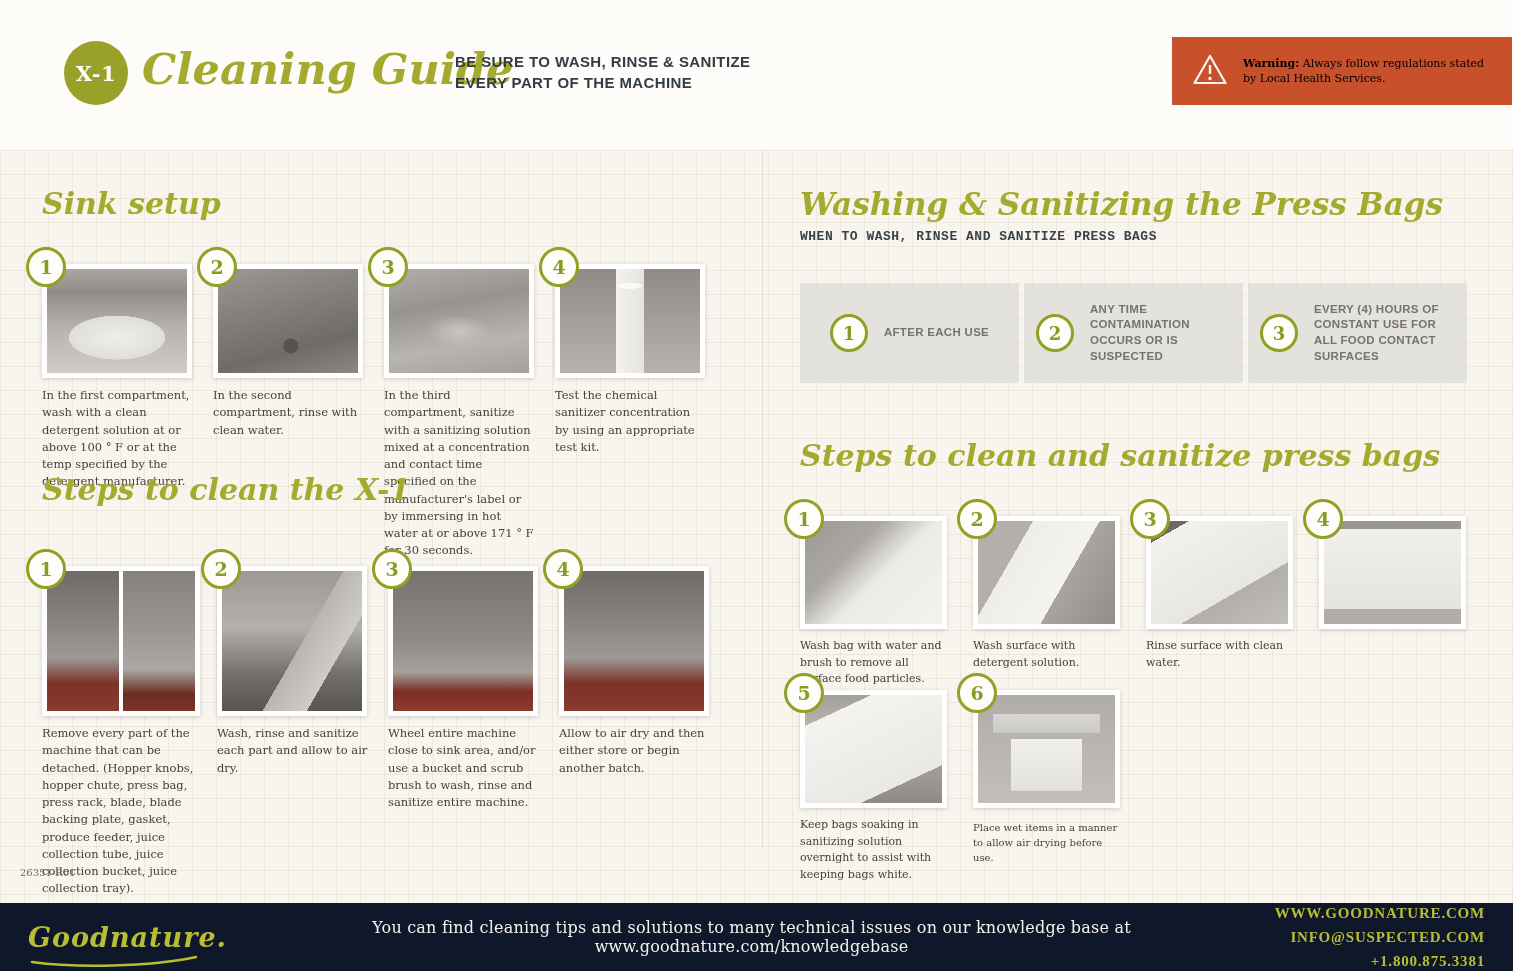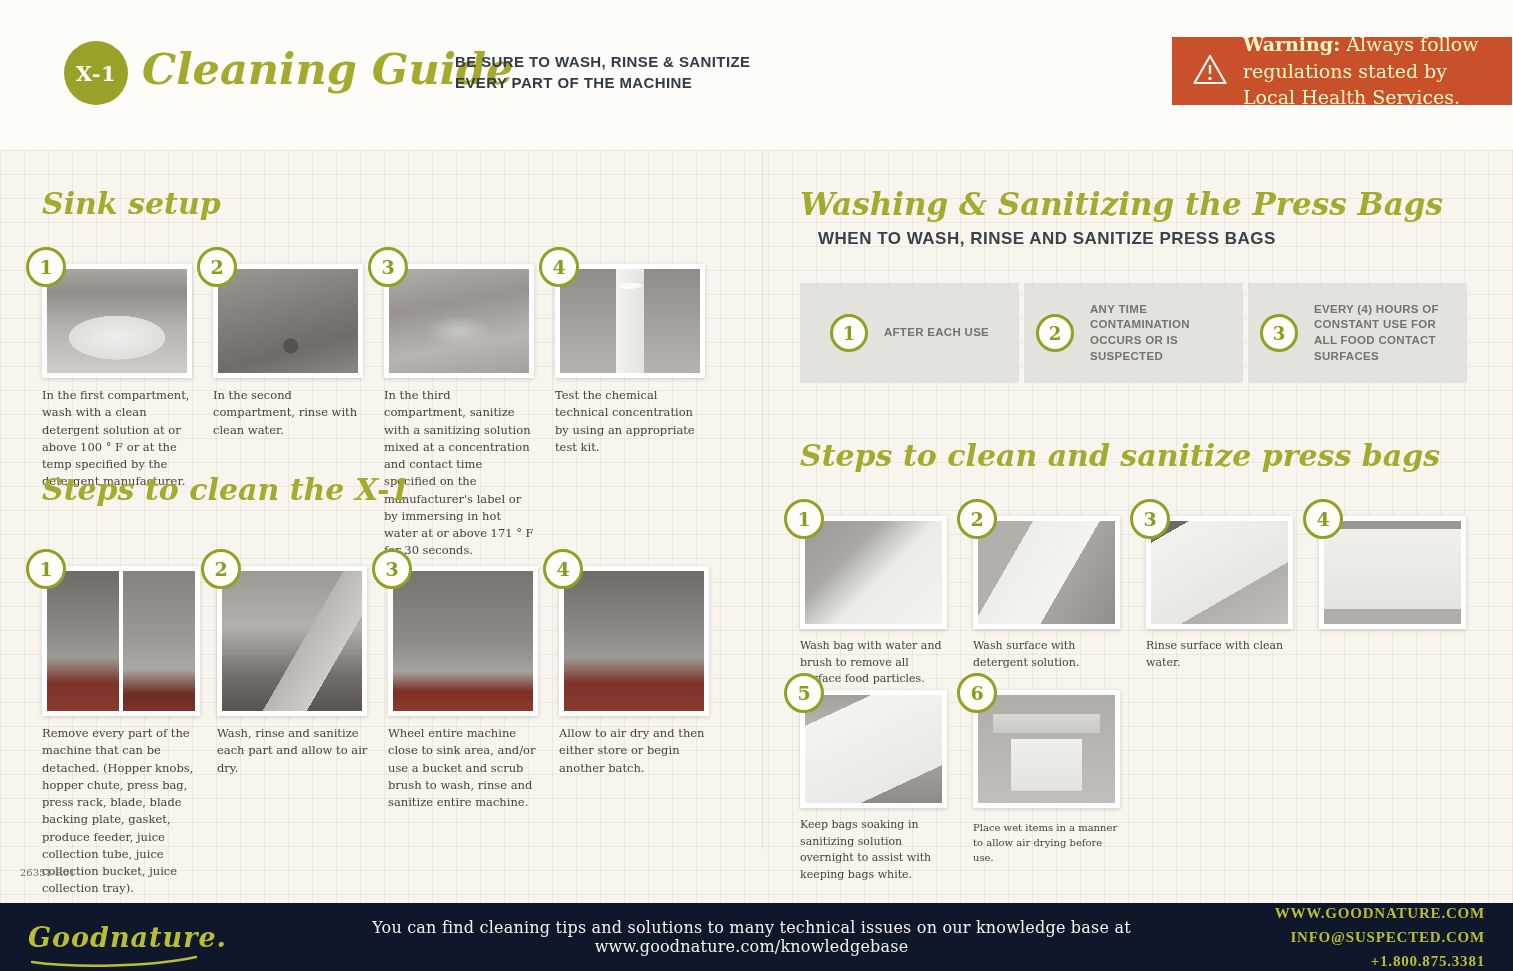--- a/index.html
+++ b/index.html
@@ -22,39 +22,39 @@
   }
   .header-sub {
     position:absolute; left:455px; top:51px;
     font-family:"Liberation Sans", sans-serif; font-weight:bold; font-size:15px;
     color:#333b44; line-height:1.4; letter-spacing:.4px;
   }
   .warning-box {
     position:absolute; left:1172px; top:37px; width:340px; height:68px;
     background:#c8502b; display:flex; align-items:center; padding:0 20px; gap:15px;
   }
-  .warning-text { color:#fef9c3; font-size:19px; line-height:1.4; font-family:"DejaVu Serif", serif; }
+  .warning-text { color:#000000; font-size:11px; line-height:1.4; font-family:"DejaVu Serif", serif; }
   .warning-text b { font-weight:bold; }
   
   .grid-area {
     position:absolute; left:0; top:150px; width:1513px; height:753px;
     background-color:#f7f5ee;
     background-image:
       linear-gradient(rgba(203,184,166,.22) 1px, transparent 1px),
       linear-gradient(90deg, rgba(203,184,166,.22) 1px, transparent 1px);
     background-size:24px 24px;
   }
   .col-divider { position:absolute; left:762px; top:0; width:1px; height:700px; background:rgba(185,170,150,.30); }
   .sec-title {
     position:absolute; font-family:"DejaVu Serif", serif; font-style:italic; font-weight:bold;
     color:#a4aa2d;
   }
   .sub-caps {
-    position:absolute; font-family:Liberation Sans, sans-serif; font-weight:bold;
-    font-size:17px; color:#3a4149; letter-spacing:.5px;margin-left:18px;
+    position:absolute; font-family:Liberation Mono, monospace; font-weight:bold;
+    font-size:13px; color:#3a4149; letter-spacing:.5px;
   }
   
   .row { position:absolute; display:flex; }
   .step { position:relative; }
   .frame {
     position:relative; background:#fff; padding:5px;
     box-shadow:0 1px 4px rgba(120,105,85,.30);
   }
   .num {
     position:absolute; left:-16px; top:-17px; width:40px; height:40px; border-radius:50%;
@@ -195,21 +195,21 @@
           <div class="num">3</div>
           <div class="photo ph-sink3" style="height:104px;"></div>
         </div>
         <div class="caption" style="width:152px;">In the third compartment, sanitize with a sanitizing solution mixed at a concentration and contact time specified on the manufacturer's label or by immersing in hot water at or above 171 ° F for 30 seconds.</div>
       </div>
       <div class="step" style="width:171px;">
         <div class="frame" style="width:150px;">
           <div class="num">4</div>
           <div class="photo ph-testkit" style="height:104px;"></div>
         </div>
-        <div class="caption" style="width:152px;">Test the chemical technical concentration by using an appropriate test kit.</div>
+        <div class="caption" style="width:152px;">Test the chemical sanitizer concentration by using an appropriate test kit.</div>
       </div>
     </div>
 
     <div class="sec-title" style="left:42px; top:322px; font-size:30px;">Steps to clean the X-1</div>
 
     <div class="row" style="left:42px; top:416px;">
       <div class="step" style="width:171px;">
         <div class="frame" style="width:158px;">
           <div class="num">1</div>
           <div class="photo-duo">

